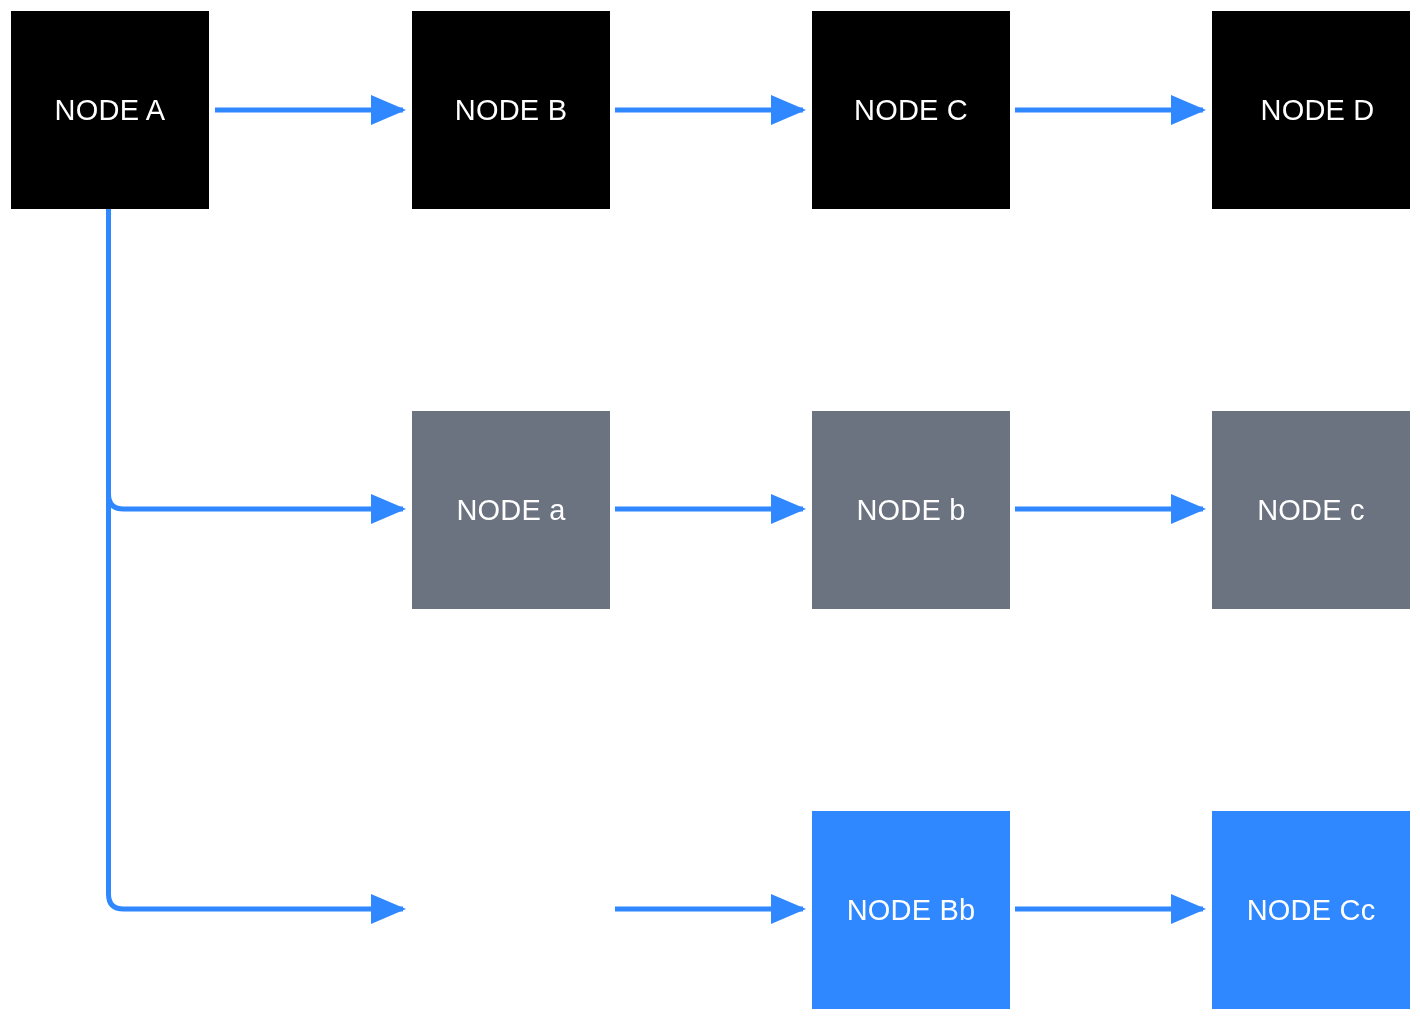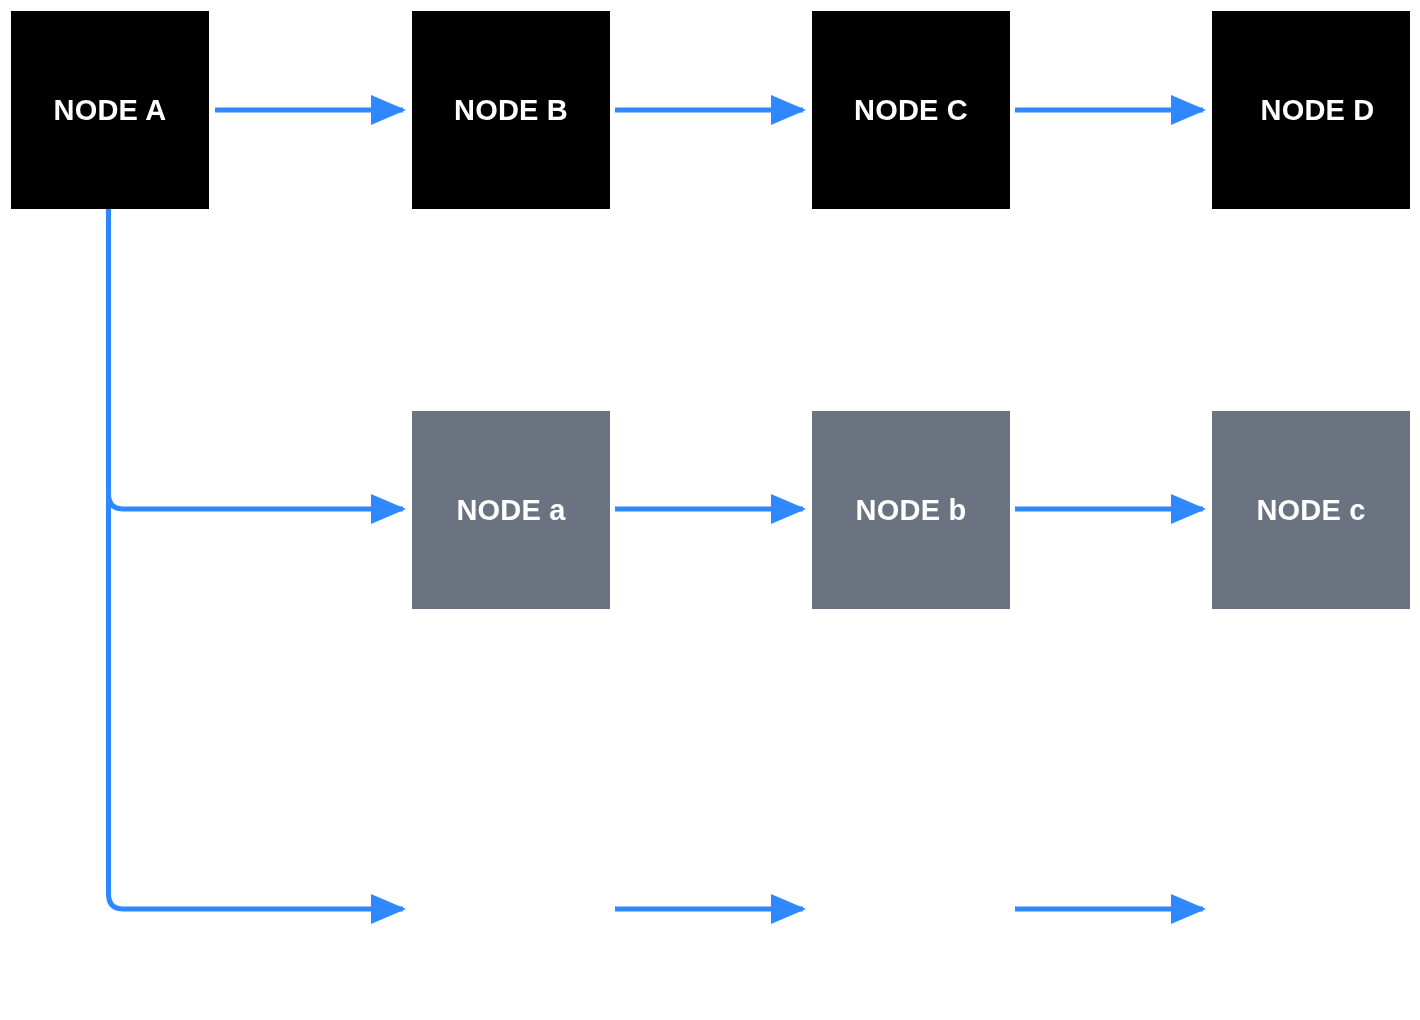--- a/index.html
+++ b/index.html
@@ -27,21 +27,21 @@
     pointer-events: none;
   }
   .node {
     position: absolute;
     box-sizing: border-box;
     display: flex;
     align-items: center;
     justify-content: center;
     color: #ffffff;
     font-size: 29px;
-    font-weight: 700;
+    font-weight: 400;
     letter-spacing: 0.2px;
     line-height: 1;
     font-family: "Liberation Sans", sans-serif;
     user-select: none;
   }
   .node-label {
     display: block;
     white-space: nowrap;
   }
 </style>
@@ -88,14 +88,20 @@
   <div class="node" style="left:412px; top:411px; width:198px; height:198px; background:#6B7280;">
     <span class="node-label">NODE a</span>
   </div>
   <div class="node" style="left:812px; top:411px; width:198px; height:198px; background:#6B7280;">
     <span class="node-label">NODE b</span>
   </div>
   <div class="node" style="left:1212px; top:411px; width:198px; height:198px; background:#6B7280;">
     <span class="node-label">NODE c</span>
   </div>
 
+  <div class="node" style="left:812px; top:811px; width:198px; height:198px; background:#2F88FF;">
+    <span class="node-label">NODE Bb</span>
+  </div>
+  <div class="node" style="left:1212px; top:811px; width:198px; height:198px; background:#2F88FF;">
+    <span class="node-label">NODE Cc</span>
+  </div>
 
 </div>
 
 </body></html>

